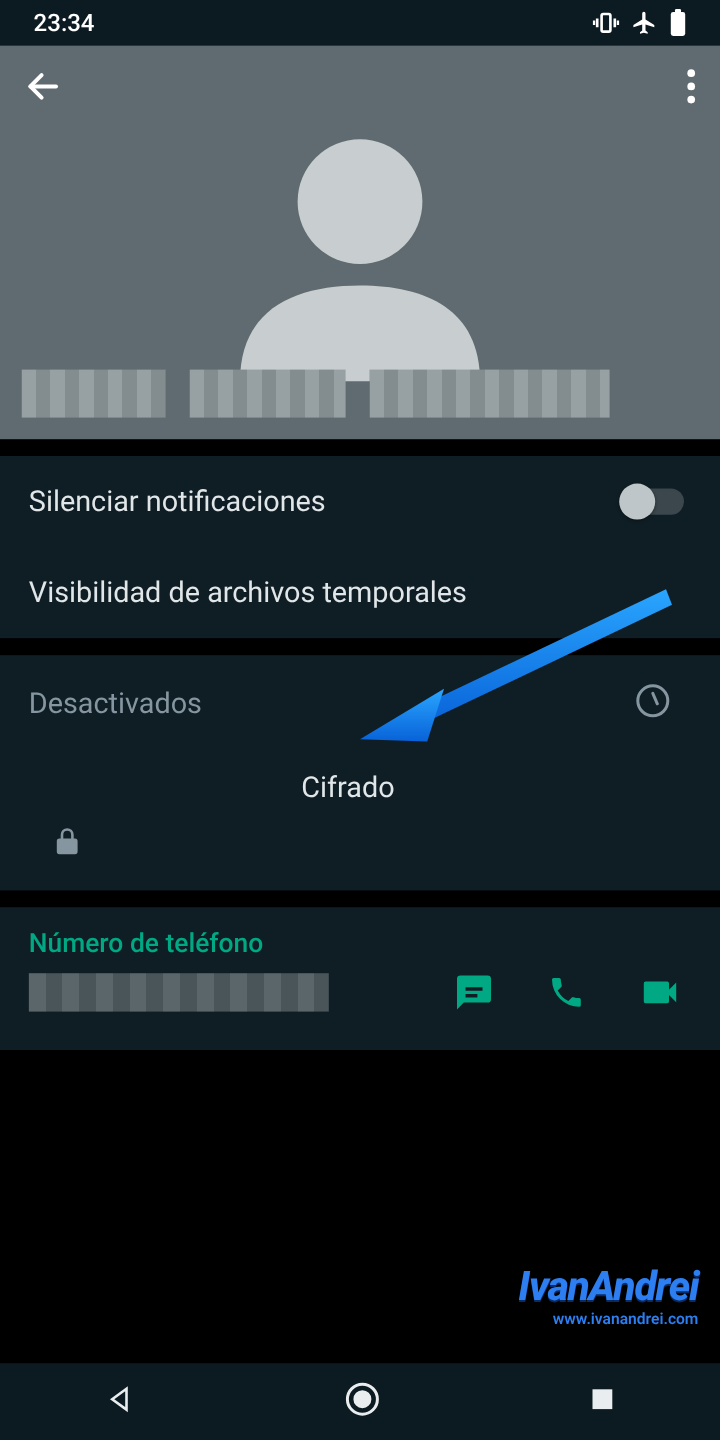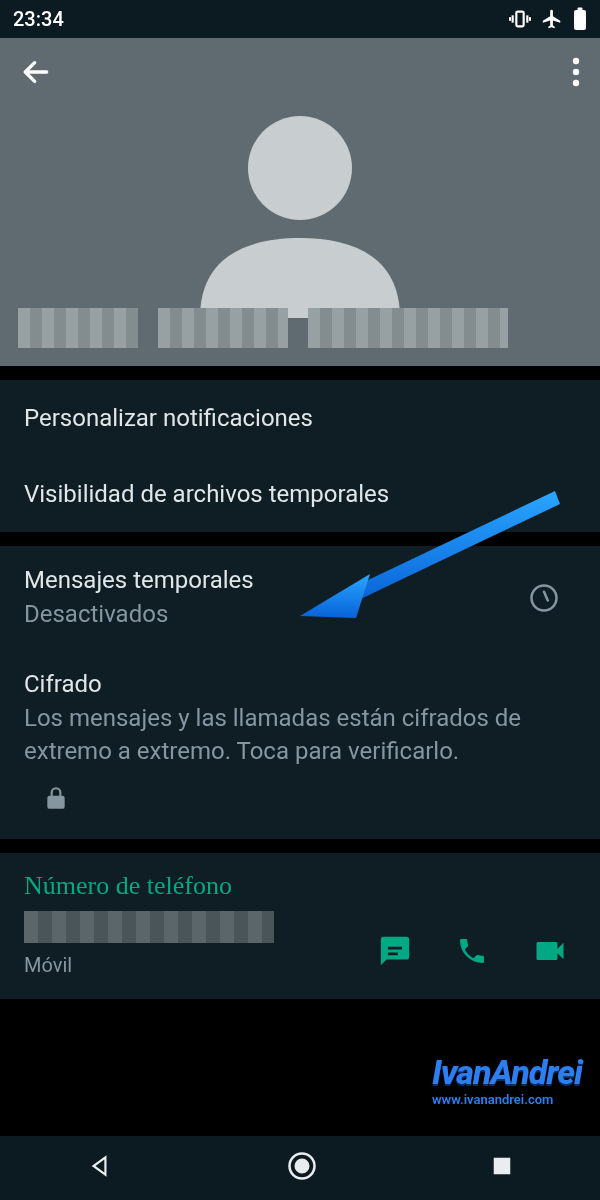--- a/index.html
+++ b/index.html
@@ -2,21 +2,21 @@
 <html><head>
 <meta charset="utf-8">
 <style>
   * { box-sizing: border-box; margin: 0; padding: 0; }
   html, body { width: 600px; height: 1200px; overflow: hidden; font-family: Roboto, Arial, sans-serif; }
   body { background: #000; color: #e9edef; position: relative; }
 
   
   .status-bar {
     height: 38px; background: #0c1b22; display: flex; align-items: center;
-    justify-content: space-between; padding: 0 13px; font-size: 20px; font-weight: 500; color: #fff;
+    justify-content: space-between; padding: 0 28px; font-size: 20px; font-weight: 500; color: #fff;
   }
   .status-right { display: flex; align-items: center; gap: 10px; }
   .status-right svg { display: block; }
 
   
   .profile-header {
     background: #5f6b70; height: 328px; position: relative; width: 100%;
   }
   .header-top {
     position: absolute; top: 0; left: 0; right: 0; height: 72px;
@@ -42,37 +42,37 @@
     justify-content: space-between; position: relative;
   }
   .row .text { flex: 1; }
   .row .title { font-size: 24px; color: #e1e6e8; font-weight: 400; }
   .row .sub { font-size: 24px; color: #8696a0; margin-top: 4px; line-height: 1.35; }
   .right-slot { width: 64px; display:flex; justify-content:center; align-items:center; }
 
   .toggle { width: 52px; height: 22px; background: #3b474d; border-radius: 12px; position: relative; }
   .toggle .knob { position: absolute; left: -2px; top: -4px; width: 30px; height: 30px; background: #bfc6c9; border-radius: 50%; box-shadow: 0 1px 3px rgba(0,0,0,.4); }
 
-  .section-header { color: #00a884; font-size: 26px; padding: 18px 24px 4px; font-weight: 500; font-family: Liberation Serif, serif; }
+  .section-header { color: #00a884; font-size: 22px; padding: 18px 24px 4px; font-weight: 500; }
 
   .phone-row { padding: 6px 24px 16px; display:flex; justify-content:space-between; align-items:flex-end; }
   .phone-left .px { width: 250px; height: 32px; background: repeating-linear-gradient(90deg,#5b666b 0 14px,#4a5559 14px 28px); margin-bottom:10px; filter: blur(0.4px);}
   .phone-left .type { font-size: 20px; color: #8696a0; }
   .phone-actions { display:flex; gap: 44px; align-items:center; padding-right: 8px; padding-bottom: 4px;}
 
   
   .arrow { position:absolute; pointer-events:none; }
 
   
   .watermark {
     position: absolute; right: 18px; top: 1052px; font-size: 34px; font-weight: 800;
     font-style: italic; letter-spacing: -1px;
     color: #2c7ef1; text-shadow: 0 2px 0 #0a2c66, 0 0 6px rgba(0,0,0,.7);
   }
-  .watermark .sub { display:block; font-size: 13px; font-weight:600; font-style:normal; color:#2c7ef1; text-shadow:none; letter-spacing:0;}
+  .watermark .sub { display:block; font-size: 13px; font-weight:600; font-style:normal; color:#2c7ef1; text-align:right; text-shadow:none; letter-spacing:0;}
 
   
   .navbar {
     position: absolute; bottom: 0; left: 0; right: 0; height: 64px; background: #0c1b22;
     display:flex; align-items:center; justify-content:space-around;
   }
 </style>
 </head>
 <body>
 
@@ -123,49 +123,52 @@
       <div class="pixel-word pw2"></div>
       <div class="pixel-word pw3"></div>
   </div>
 </div>
 
 <div class="gap"></div>
 
 <div class="panel">
   <div class="row">
     <div class="text">
-        <div class="title">Personalizar notificaciones</div>
+        <div class="title">Silenciar notificaciones</div>
       </div>
+    <div class="right-slot">
+      <div class="toggle">
+          <div class="knob"></div>
+        </div>
+    </div>
   </div>
   <div class="row">
     <div class="text">
         <div class="title">Visibilidad de archivos temporales</div>
       </div>
   </div>
 </div>
 
 <div class="gap"></div>
 
 <div class="panel" style="position:relative;">
   <div class="row">
     <div class="text">
-      <div class="title">Mensajes temporales</div>
       <div class="sub">Desactivados</div>
     </div>
     <div class="right-slot">
       <svg width="30" height="30" viewBox="0 0 24 24" fill="none" stroke="#8696a0" stroke-width="2">
           <circle cx="12" cy="12" r="10"></circle>
           <path d="M12 7 L15 14" stroke-linecap="round"></path>
         </svg>
     </div>
   </div>
   <div class="row" style="padding-bottom:28px;flex-direction:column;">
     <div class="text" style="padding-right: 20px;">
       <div class="title">Cifrado</div>
-      <div class="sub">Los mensajes y las llamadas están cifrados de extremo a extremo. Toca para verificarlo.</div>
     </div>
     <div class="right-slot" style="align-self:flex-start; margin-top:18px;">
       <svg width="26" height="26" viewBox="0 0 24 24" fill="#8696a0">
           <path d="M12 2a5 5 0 0 0-5 5v3H6a2 2 0 0 0-2 2v8a2 2 0 0 0 2 2h12a2 2 0 0 0 2-2v-8a2 2 0 0 0-2-2h-1V7a5 5 0 0 0-5-5zm-3 5a3 3 0 1 1 6 0v3H9V7z"></path>
         </svg>
     </div>
   </div>
 
   <svg class="arrow" style="left:300px; top:-60px;" width="260" height="140" viewBox="0 0 260 140">
     <defs>
@@ -179,21 +182,20 @@
   </svg>
 </div>
 
 <div class="gap"></div>
 
 <div class="panel" style="padding-bottom:6px;">
   <div class="section-header">Número de teléfono</div>
   <div class="phone-row">
     <div class="phone-left">
       <div class="px"></div>
-      <div class="type">Móvil</div>
     </div>
     <div class="phone-actions">
       <span>
         <svg width="34" height="34" viewBox="0 0 24 24" fill="#00a884">
             <path d="M20 2H4a2 2 0 0 0-2 2v18l4-4h14a2 2 0 0 0 2-2V4a2 2 0 0 0-2-2zM7 9h10v2H7zm0 4h7v2H7z"></path>
           </svg>
       </span>
       <span>
         <svg width="32" height="32" viewBox="0 0 24 24" fill="#00a884">
             <path d="M6.6 10.8a15 15 0 0 0 6.6 6.6l2.2-2.2a1 1 0 0 1 1-.24 11.4 11.4 0 0 0 3.6.58 1 1 0 0 1 1 1V20a1 1 0 0 1-1 1A17 17 0 0 1 3 4a1 1 0 0 1 1-1h3.5a1 1 0 0 1 1 1 11.4 11.4 0 0 0 .58 3.6 1 1 0 0 1-.25 1z"></path>

